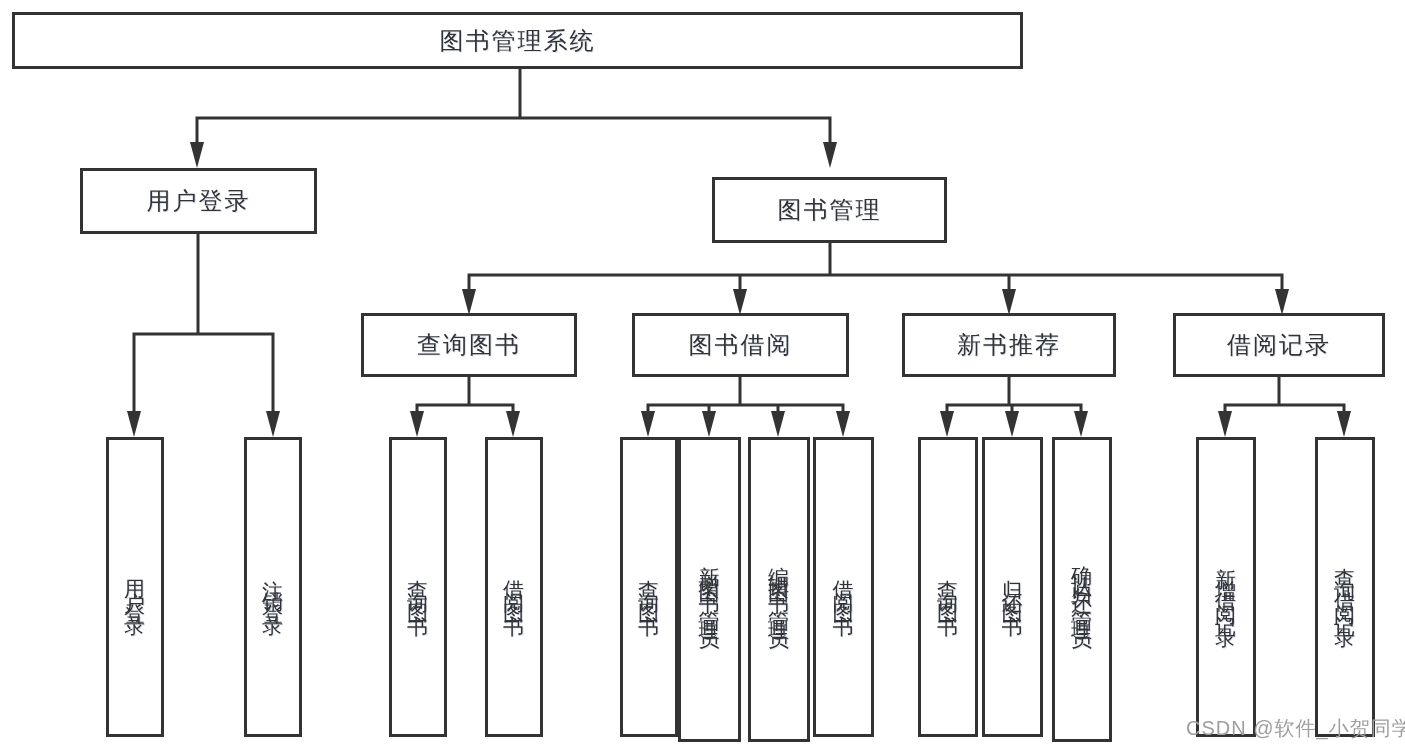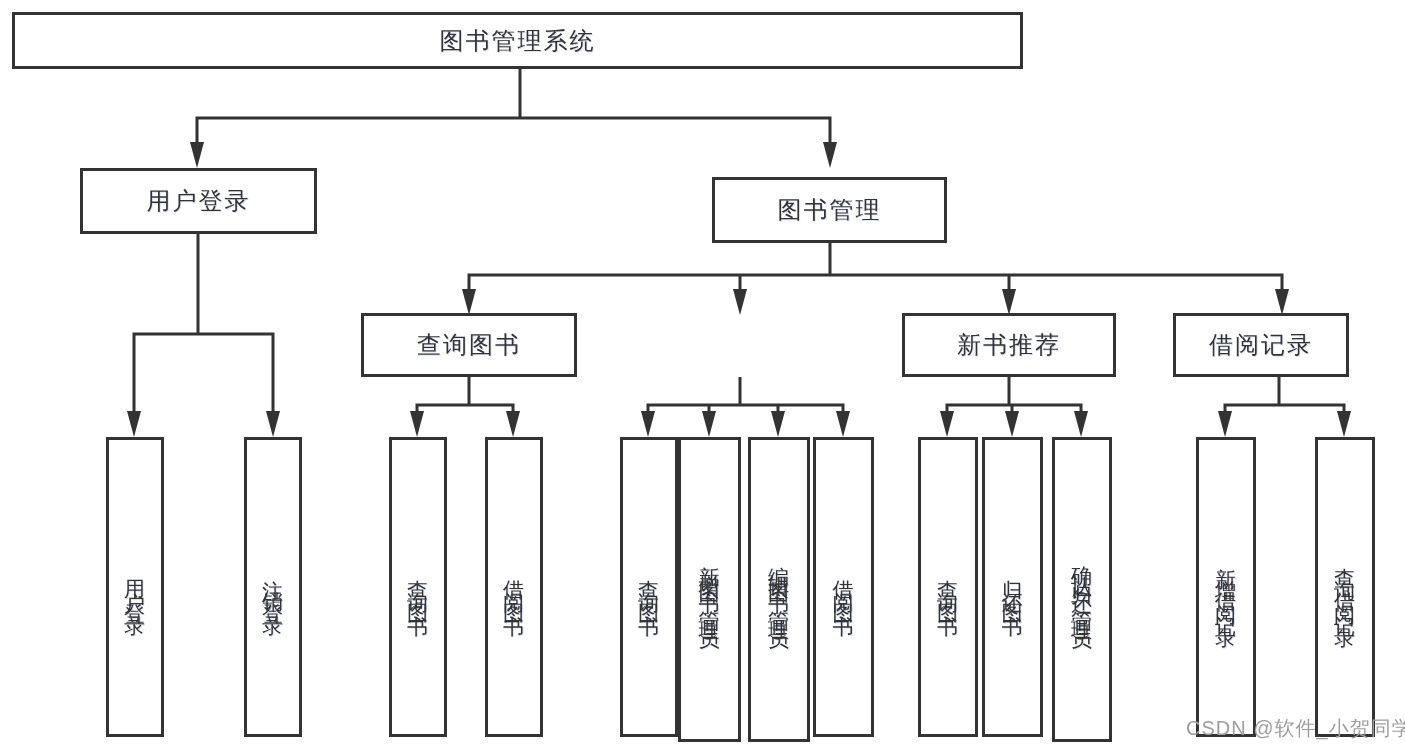--- a/index.html
+++ b/index.html
@@ -106,24 +106,27 @@
   <div class="node" style="left:80px; top:168px; width:237px; height:66px;">
     <span class="label">用户登录</span>
   </div>
   <div class="node" style="left:712px; top:177px; width:235px; height:66px;">
     <span class="label">图书管理</span>
   </div>
 
   <div class="node" style="left:361px; top:313px; width:216px; height:64px;">
     <span class="label">查询图书</span>
   </div>
+  <div class="node" style="left:632px; top:313px; width:217px; height:64px;">
+    <span class="label">图书借阅</span>
+  </div>
   <div class="node" style="left:902px; top:313px; width:214px; height:64px;">
     <span class="label">新书推荐</span>
   </div>
-  <div class="node" style="left:1173px; top:313px; width:176px; height:64px;">
+  <div class="node" style="left:1173px; top:313px; width:212px; height:64px;">
     <span class="label">借阅记录</span>
   </div>
 
   <div class="node leaf" style="left:106px; top:437px; width:58px; height:300px;">
     <span class="label">用户登录</span>
   </div>
   <div class="node leaf" style="left:244px; top:437px; width:58px; height:300px;">
     <span class="label">注销登录</span>
   </div>
   <div class="node leaf" style="left:389px; top:437px; width:58px; height:300px;">

